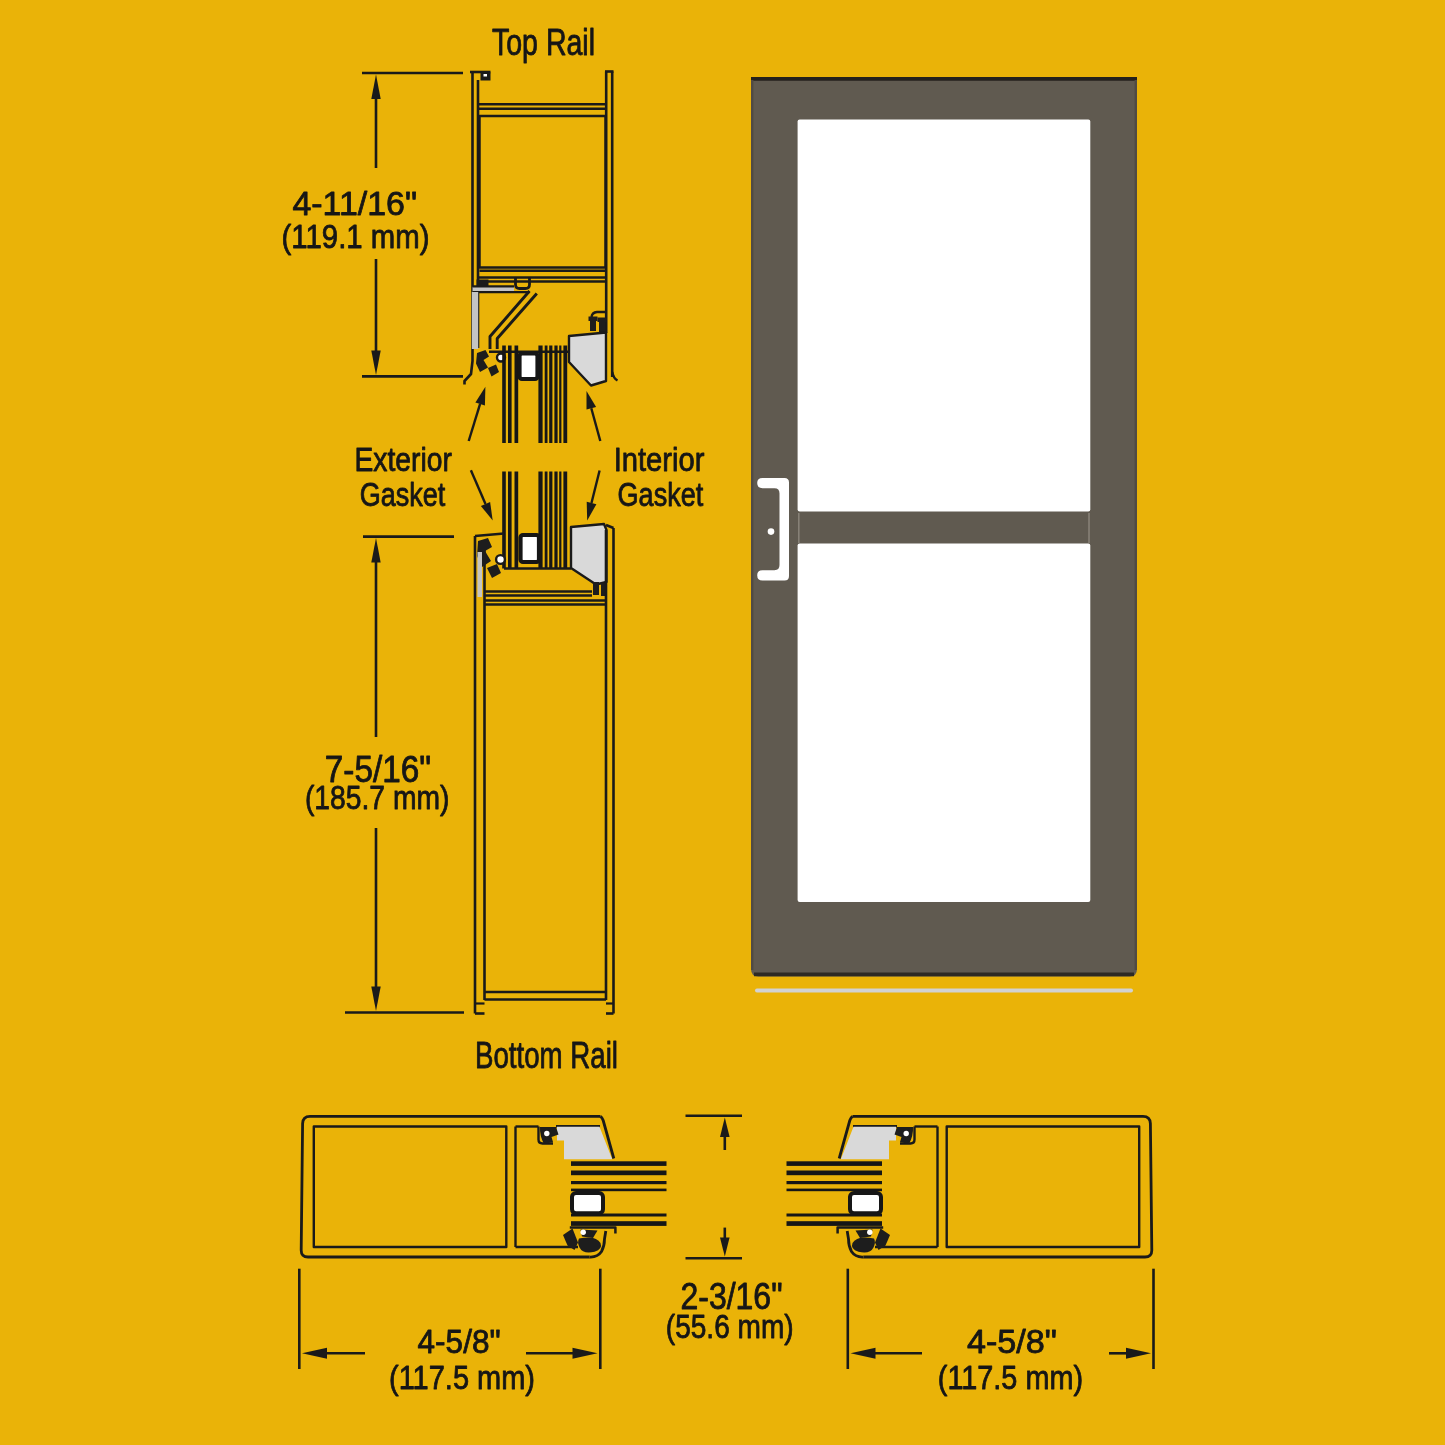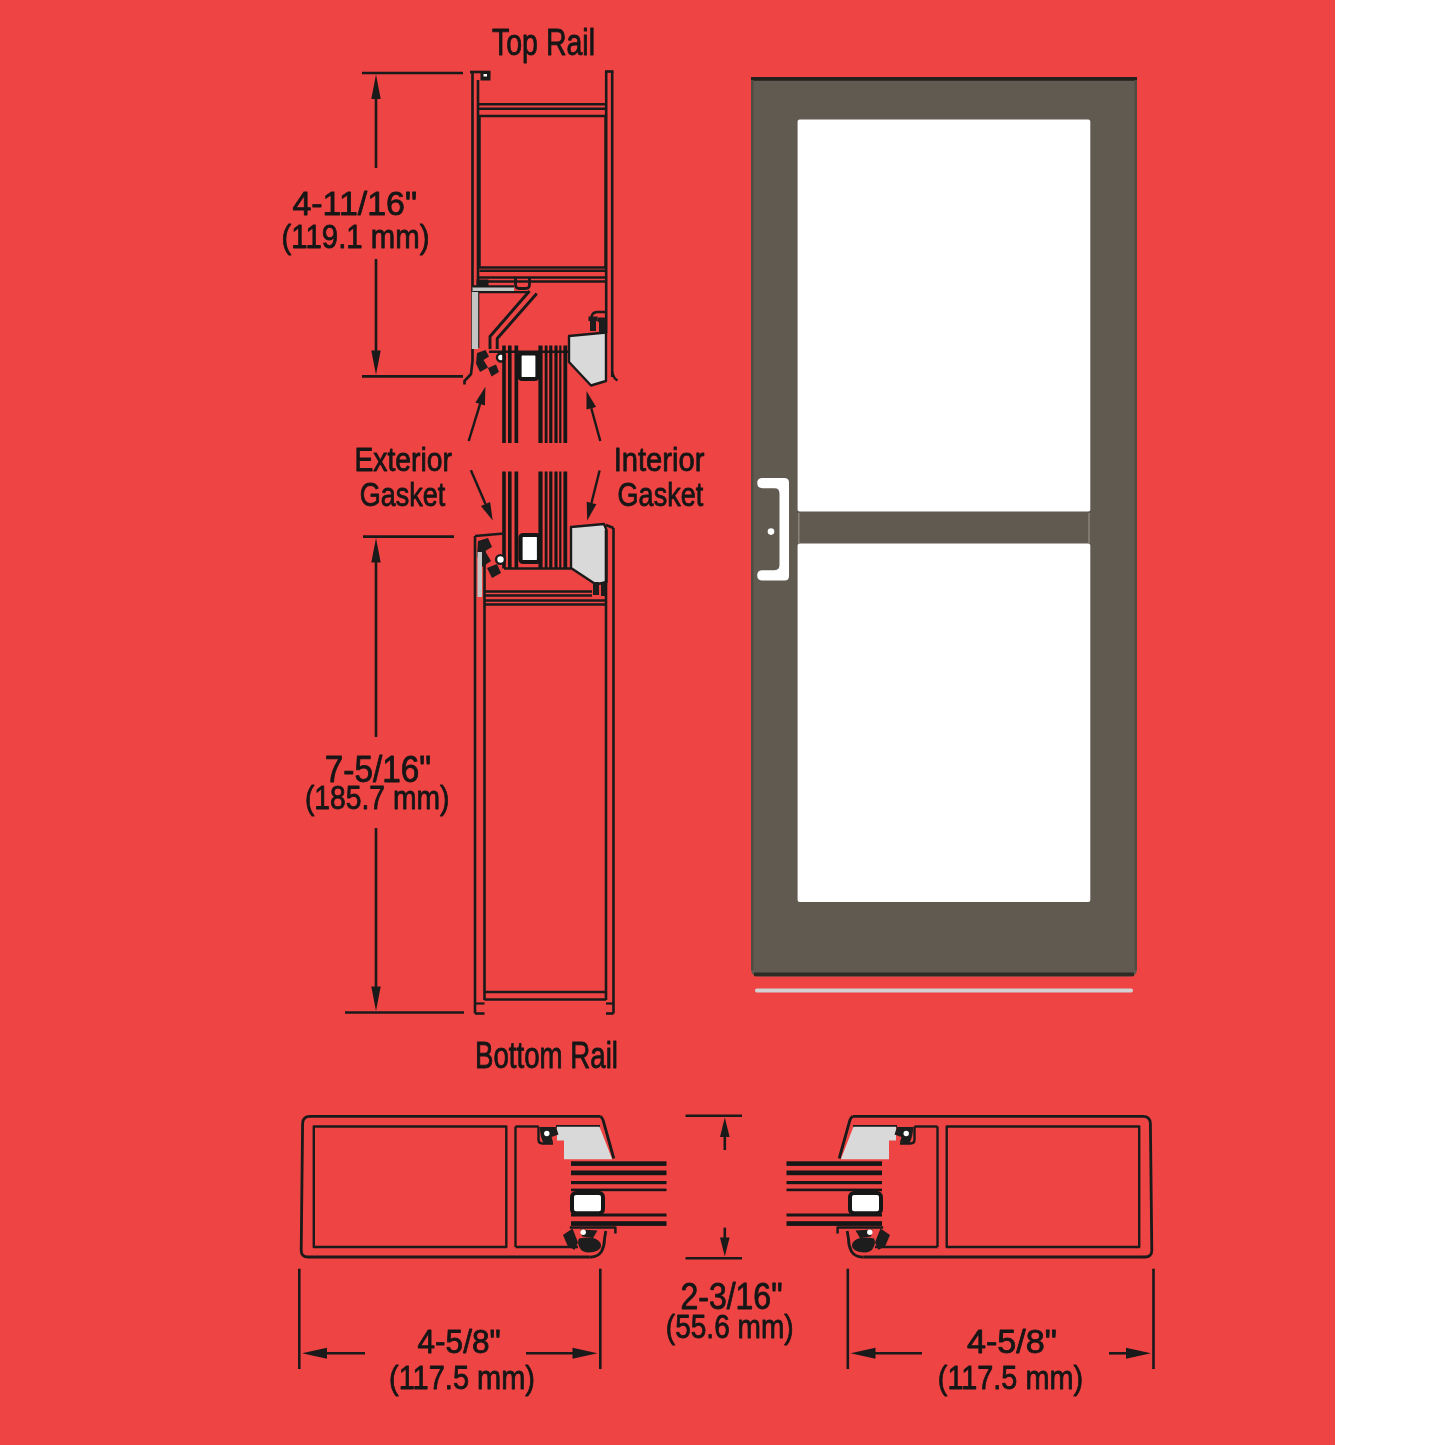--- a/index.html
+++ b/index.html
@@ -1,16 +1,16 @@
 <!DOCTYPE html>
 <html><head>
 <meta charset="utf-8">
 <style>
   html,body{margin:0;padding:0;background:#fff;}
-  #canvas{position:relative;width:1335px;height:1445px;background:#ef4444;overflow:hidden;}
+  #canvas{position:relative;width:1445px;height:1445px;background:#eab308;overflow:hidden;}
   svg{position:absolute;top:0;left:0;}
   text{font-family:"Liberation Sans",sans-serif;font-weight:400;fill:#161616;stroke:#161616;stroke-width:0.85px;}
 </style>
 </head>
 <body>
 <div id="canvas">
 <svg width="1445" height="1445" viewBox="0 0 1445 1445">
 <g stroke-linecap="butt" stroke-linejoin="round" fill="none" stroke="#1a1a1a">
 
 <text x="492" y="54.5" font-size="36" fill="#161616" textLength="103" lengthAdjust="spacingAndGlyphs">Top Rail</text>

